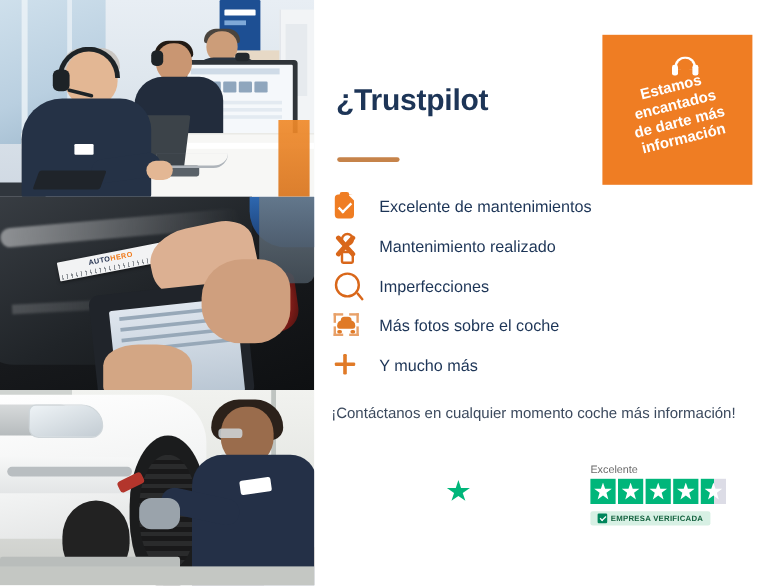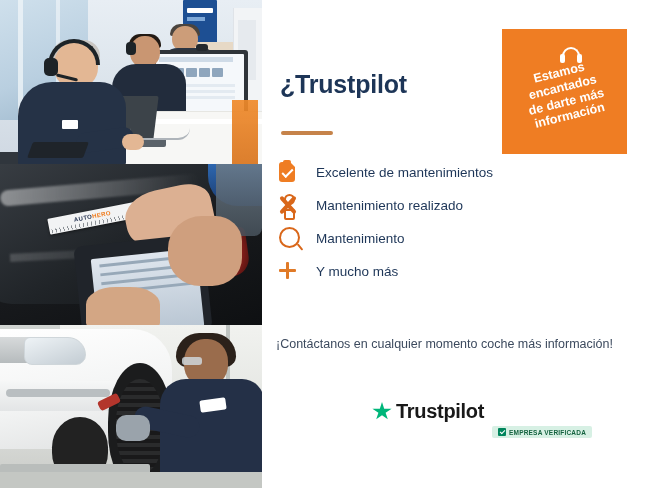--- a/index.html
+++ b/index.html
@@ -373,40 +373,73 @@
               <i></i>
             </div>
         </div>
         <div class="lbl">Mantenimiento realizado</div>
       </div>
 
       <div class="feat">
         <div class="ico">
           <div class="ic-mag"></div>
         </div>
-        <div class="lbl">Mantenimiento</div>
-      </div>
-
+        <div class="lbl">Imperfecciones</div>
+      </div>
+
+      <div class="feat">
+        <div class="ico">
+          <div class="ic-car">
+              <u class="tl"></u>
+              <u class="tr"></u>
+              <u class="bl"></u>
+              <u class="br"></u>
+            <div class="c"></div>
+              <div class="w1"></div>
+              <div class="w2"></div>
+            </div>
+        </div>
+        <div class="lbl">Más fotos sobre el coche</div>
+      </div>
 
       <div class="feat">
         <div class="ico">
           <div class="ic-plus"></div>
         </div>
         <div class="lbl">Y mucho más</div>
       </div>
     </div>
 
     <p class="contact">
       <span>¡Contáctanos en cualquier momento coche más información!</span>
     </p>
 
     <div class="tp">
       <div class="logo">
         <div class="star"></div>
-        <div class="word">Trustpilot</div>
+      </div>
+      <div class="rating">
+        <div class="exc">Excelente</div>
+        <div class="stars">
+          <div class="box">
+              <i></i>
+            </div>
+          <div class="box">
+              <i></i>
+            </div>
+          <div class="box">
+              <i></i>
+            </div>
+          <div class="box">
+              <i></i>
+            </div>
+          <div class="box half">
+              <i></i>
+            </div>
+        </div>
       </div>
       <div class="verified">
         <span class="chk"></span>
         <span class="vt">EMPRESA VERIFICADA</span>
       </div>
     </div>
 
   </div>
 </div>
 

